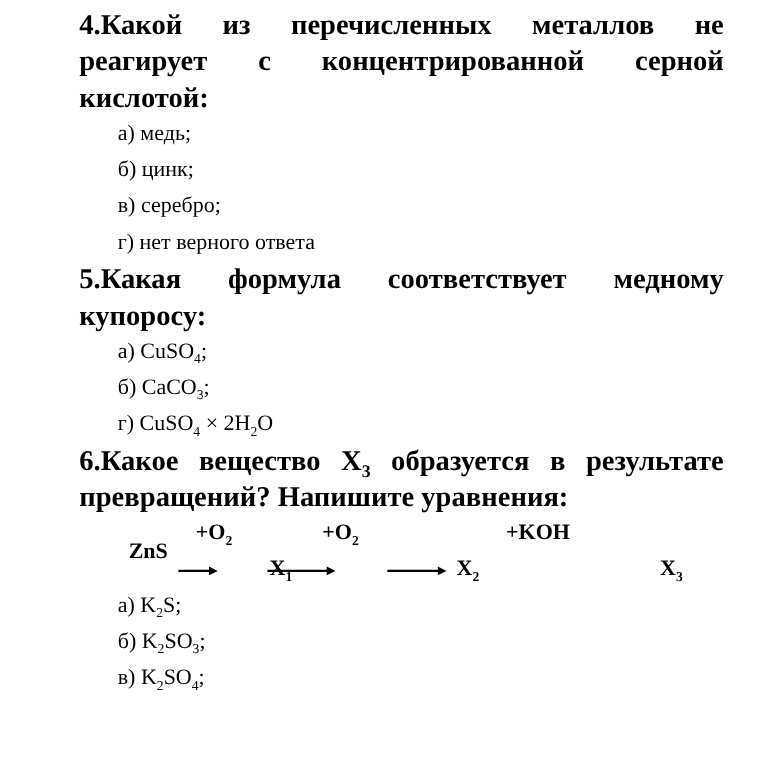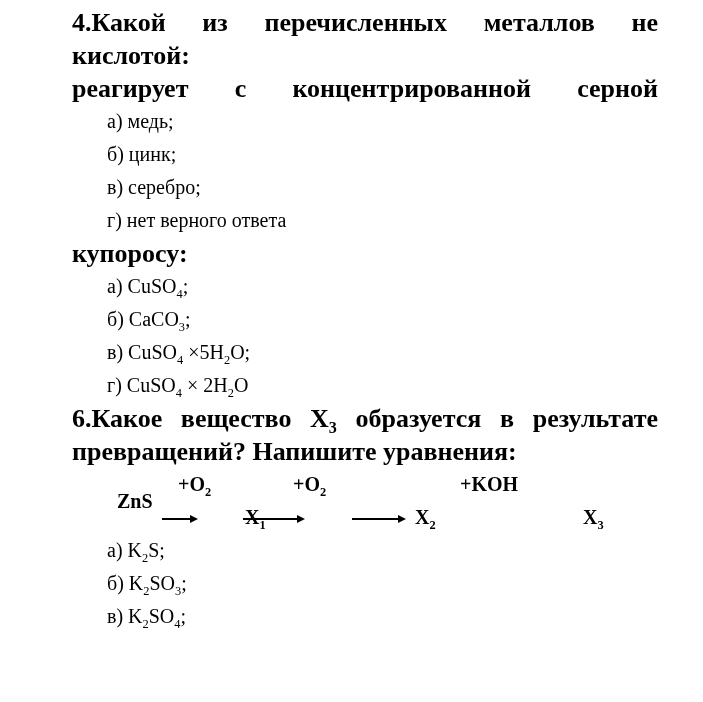--- a/index.html
+++ b/index.html
@@ -58,33 +58,33 @@
     display: block;
   }
 </style>
 </head>
 <body>
 
 <div class="page">
 
   <section>
     <div class="tline jline">4.Какой из перечисленных металлов не</div>
+    <div class="tline jline">реагирует с концентрированной серной</div>
     <div class="tline">кислотой:</div>
-    <div class="tline jline">реагирует с концентрированной серной</div>
     <div class="opt">а) медь;</div>
     <div class="opt">б) цинк;</div>
     <div class="opt">в) серебро;</div>
     <div class="opt">г) нет верного ответа</div>
   </section>
 
   <section>
+    <div class="tline jline">5.Какая формула соответствует медному</div>
     <div class="tline">купоросу:</div>
     <div class="opt">а) CuSO<sub>4</sub>;</div>
     <div class="opt">б) CaCO<sub>3</sub>;</div>
-    <div class="opt">в) CuSO<sub>4</sub> ×5H<sub>2</sub>O;</div>
     <div class="opt">г) CuSO<sub>4</sub> × 2H<sub>2</sub>O</div>
   </section>
 
   <section>
     <div class="tline jline">6.Какое вещество X<sub>3</sub> образуется в результате</div>
     <div class="tline">превращений? Напишите уравнения:</div>
 
     <div class="scheme">
       <span class="abs" style="left:106px; top:0;">+O<sub>2</sub></span>
       <span class="abs" style="left:221px; top:0;">+O<sub>2</sub></span>
@@ -108,21 +108,21 @@
       </span>
 
       <span class="abs arrow" style="left:280px; top:46px;">
         <svg width="54" height="10" viewBox="0 0 54 10">
             <line x1="0" y1="5" x2="47" y2="5" stroke="#000" stroke-width="2"></line>
             <path d="M46 1 L54 5 L46 9 Z" fill="#000"></path>
           </svg>
       </span>
       <span class="abs" style="left:343px; top:33px;">X<sub>2</sub></span>
 
-      <span class="abs" style="left:511px; top:33px;">X<sub>3</sub></span>
+      <span class="abs" style="left:528px; top:33px;">X<sub>3</sub></span>
     </div>
 
     <div class="opt">а) K<sub>2</sub>S;</div>
     <div class="opt">б) K<sub>2</sub>SO<sub>3</sub>;</div>
     <div class="opt">в) K<sub>2</sub>SO<sub>4</sub>;</div>
   </section>
 
 </div>
 
 </body></html>

